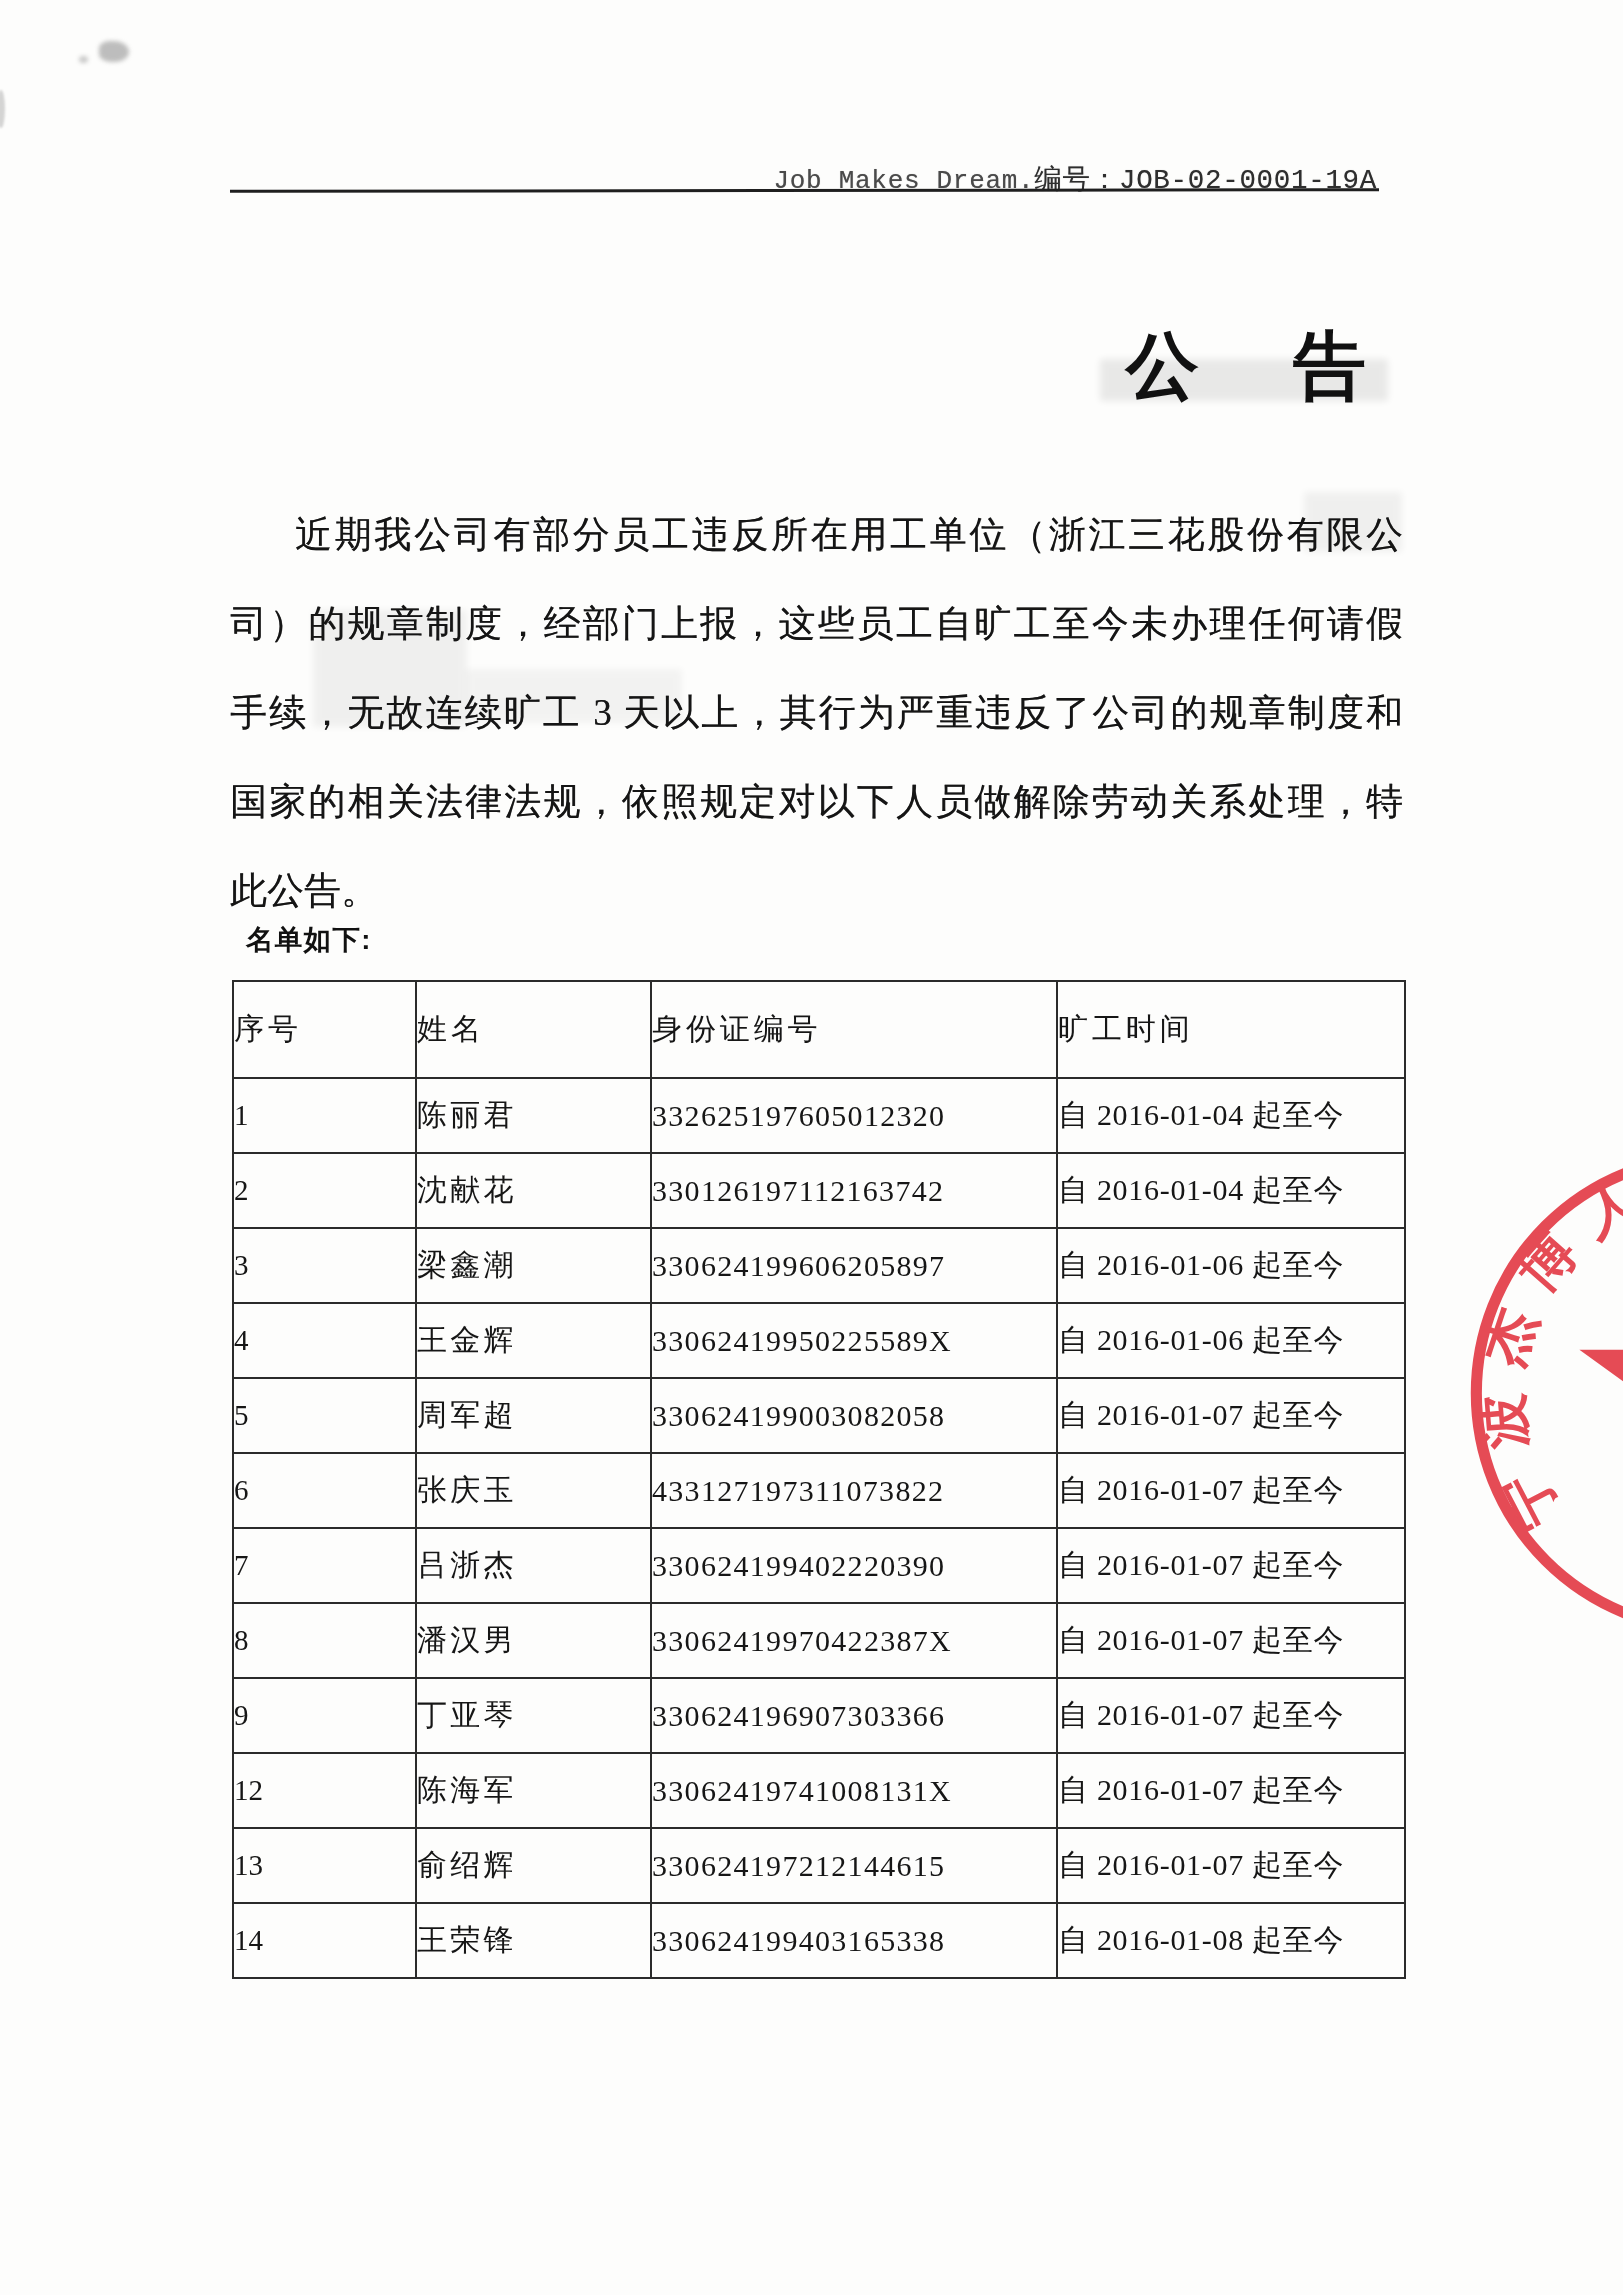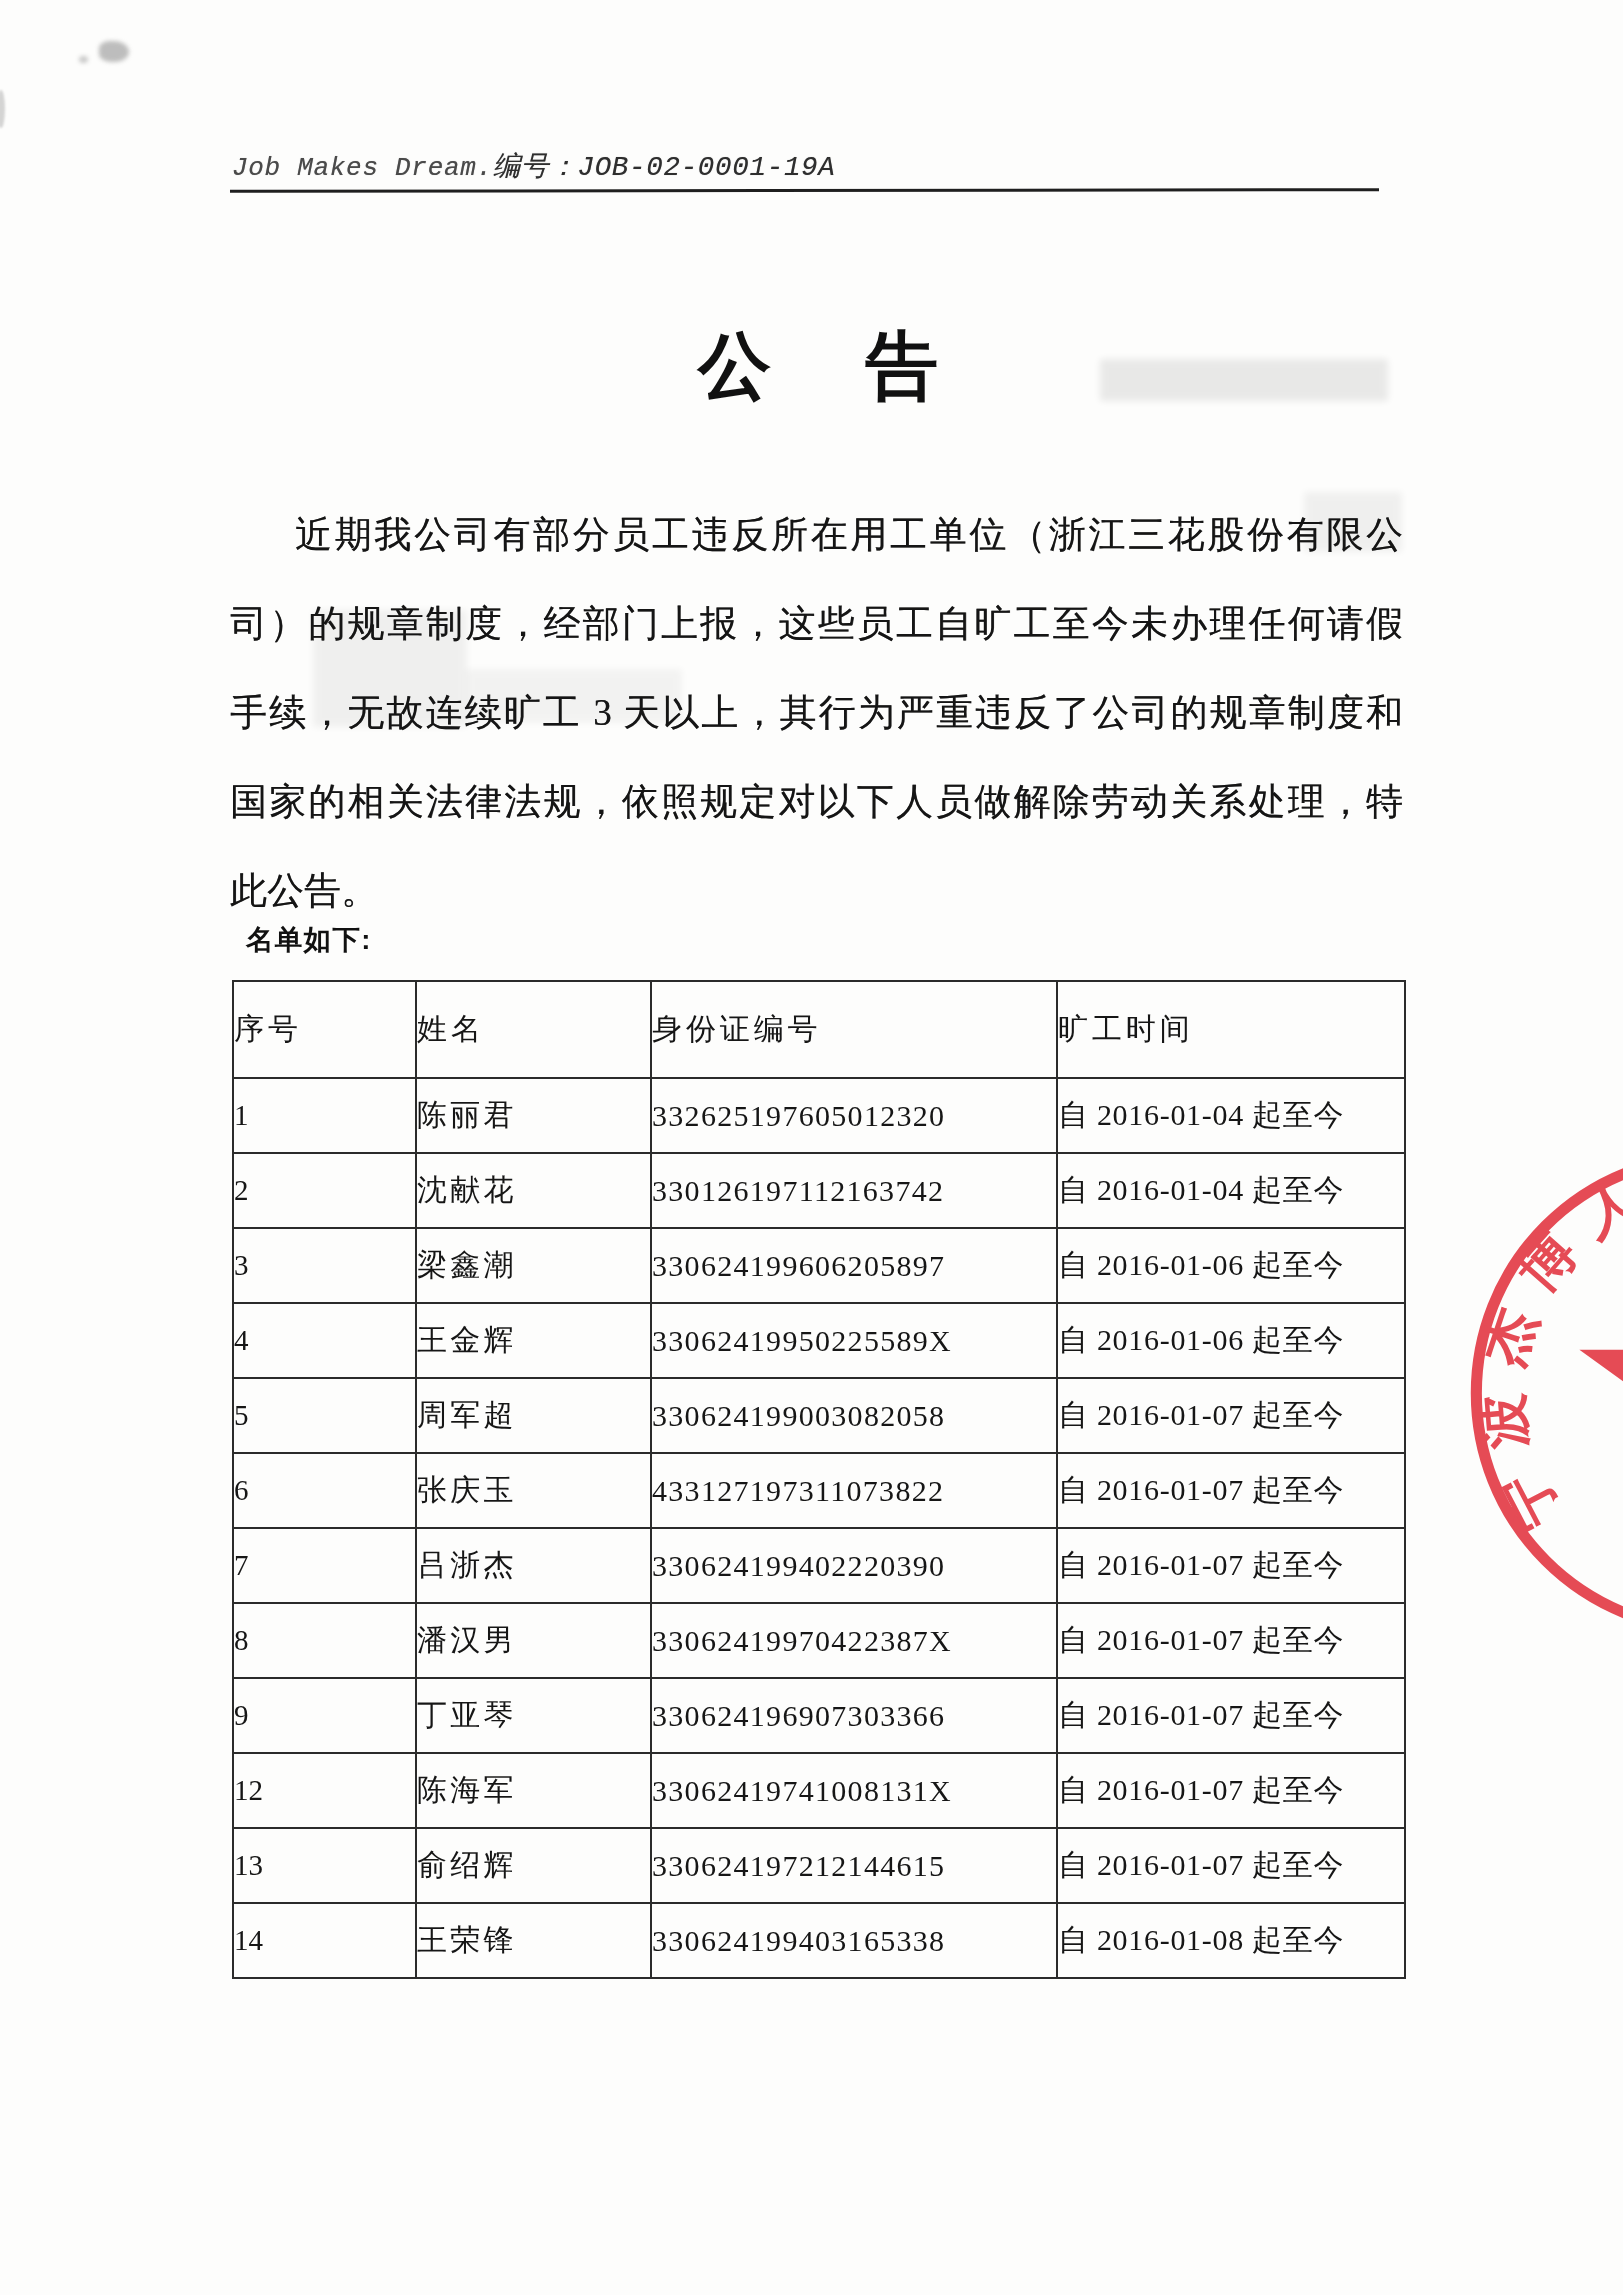--- a/index.html
+++ b/index.html
@@ -17,41 +17,41 @@
   .smudge.s1 { left:99px; top:41px;  width:30px; height:21px; opacity:.55; border-radius:40% 60% 55% 45%; }
   .smudge.s2 { left:79px; top:56px;  width:9.2px; height:6.5px; opacity:.45; }
   .smudge.s3 { left:-2.6px;  top:90px; width:7.9px; height:38px; opacity:.35; filter:blur(1.3px); }
   .shade { position:absolute; background:#000; opacity:.05; filter:blur(3.9px); }
   .shade.a1 { left:1100px; top:359px;  width:288px; height:42px;  opacity:.08; }
   .shade.a2 { left:1304px; top:492px;  width:98px; height:60px;  opacity:.05; }
   .shade.a3 { left:313px;  top:610px;  width:154px; height:117px; opacity:.05; }
   .shade.a4 { left:466px;  top:669px; width:216px; height:54px;  opacity:.04; }
 
   .doc-header {
-    position:absolute; left:232px; top:148px; width:1145px;
-    display:flex; justify-content:flex-start; align-items:baseline;font-style:italic;
+    position:absolute; left:232px; top:161px; width:1145px;
+    display:flex; justify-content:flex-end; align-items:baseline;
   }
   .motto {
     font-family:"Liberation Mono","DejaVu Sans Mono",monospace;
     font-size:26px; color:#4a4a4a; letter-spacing:0.7px;
     text-shadow:0 0 0.7px rgba(80,80,80,.6);
   }
   .doc-no {
     font-family:"Liberation Mono","DejaVu Sans Mono",monospace;
     font-size:27.5px; color:#2e2e2e; letter-spacing:0.7px;
     text-shadow:0 0 0.7px rgba(60,60,60,.55);
   }
   .head-rule {
     position:absolute; left:230px; top:189px; width:1149px; height:3.3px;
     background:#1f1f1f; transform:rotate(-0.08deg);
   }
 
   .doc-title {
     position:absolute; left:232px; top:318px; width:1172px;
-    text-align:center;
+    text-align:right;
     font-size:73px; font-weight:bold; color:#111;
     letter-spacing:38px; text-indent:38px;
     font-family:"Liberation Serif","DejaVu Serif",serif;
   }
 
   .body-text { position:absolute; left:230px; width:1173px; }
   .para-line {
     font-size:37px; line-height:89px; color:#151515;
     white-space:nowrap;
     text-align:justify; text-align-last:justify;

